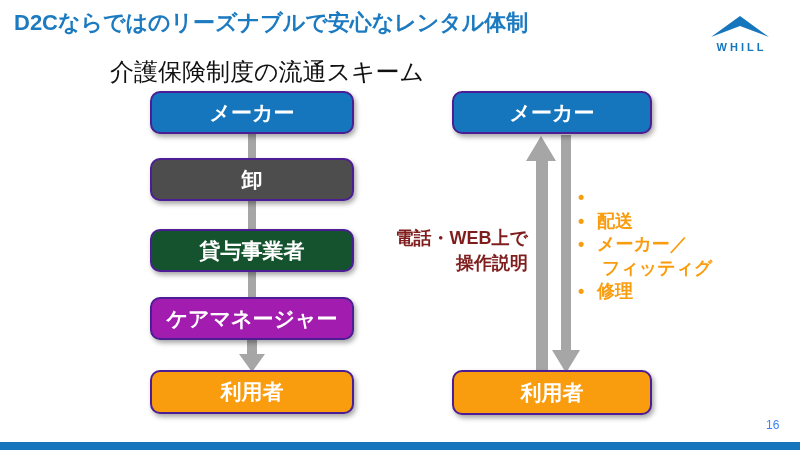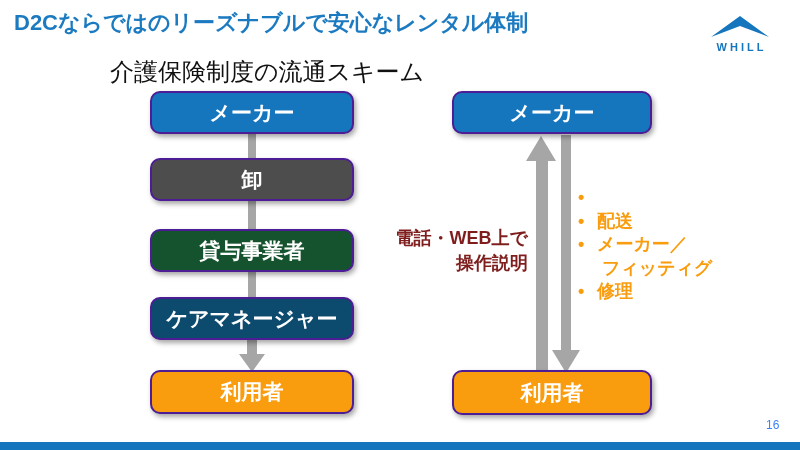--- a/index.html
+++ b/index.html
@@ -89,21 +89,21 @@
 
   <div class="connector c1"></div>
   <div class="connector c2"></div>
   <div class="connector c3"></div>
   <div class="l-arrow-shaft"></div>
   <div class="l-arrow-head"></div>
 
   <div class="fbox b0" style="background-color: rgb(21, 118, 189);">メーカー</div>
   <div class="fbox b1" style="background-color: rgb(77, 77, 77);">卸</div>
   <div class="fbox b2" style="background-color: #14532d; text-align: center;">貸与事業者</div>
-  <div class="fbox b3" style="background-color: #0c4a6e;">ケアマネージャー</div>
+  <div class="fbox b3" style="background-color: #a21caf;">ケアマネージャー</div>
   <div class="fbox b4" style="background-color: rgb(249, 156, 13);">利用者</div>
 
   <div class="up-arrow-shaft"></div>
   <div class="up-arrow-head"></div>
   <div class="down-arrow-shaft"></div>
   <div class="down-arrow-head"></div>
 
   <div class="fbox rb-top" style="background-color: rgb(21, 118, 189);">メーカー</div>
   <div class="fbox rb-bottom" style="background-color: rgb(249, 156, 13);">利用者</div>
 

